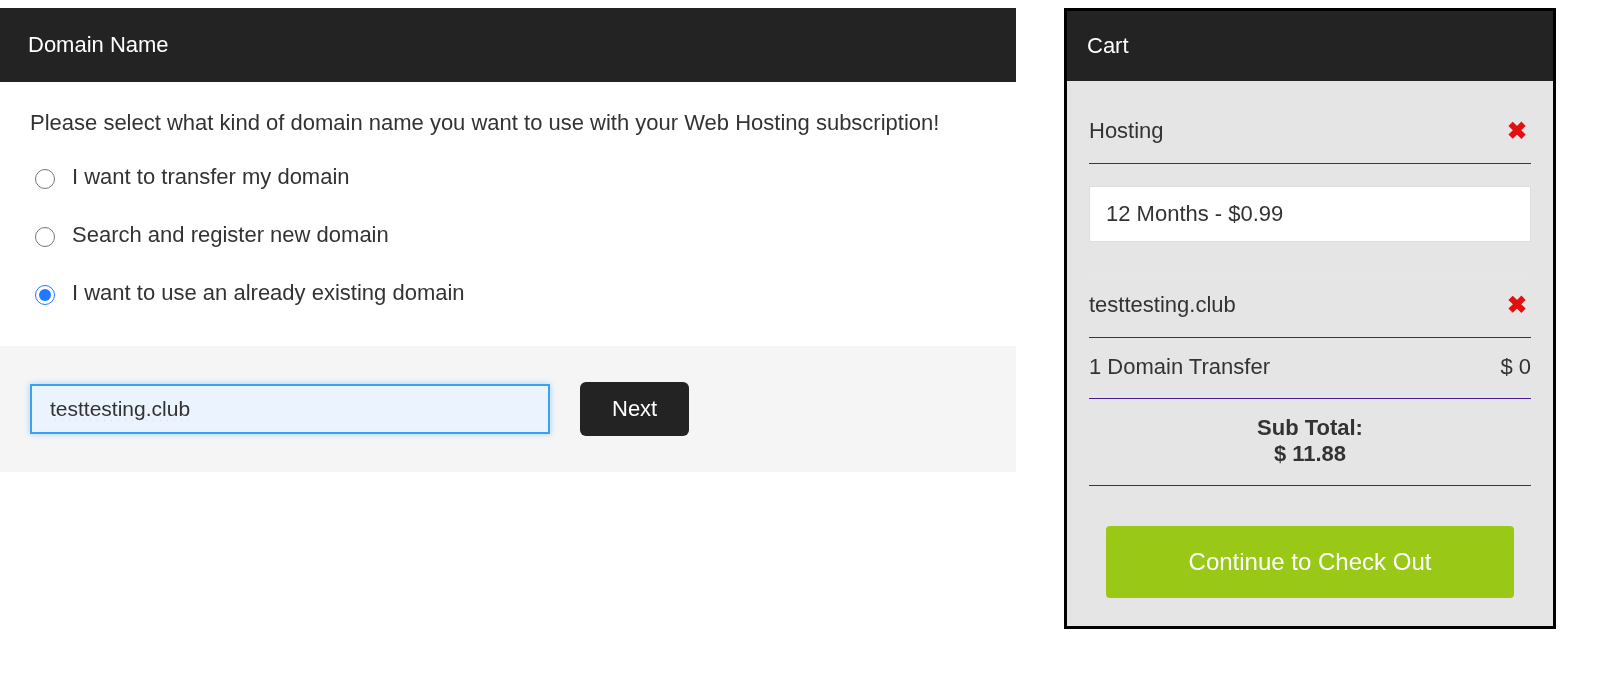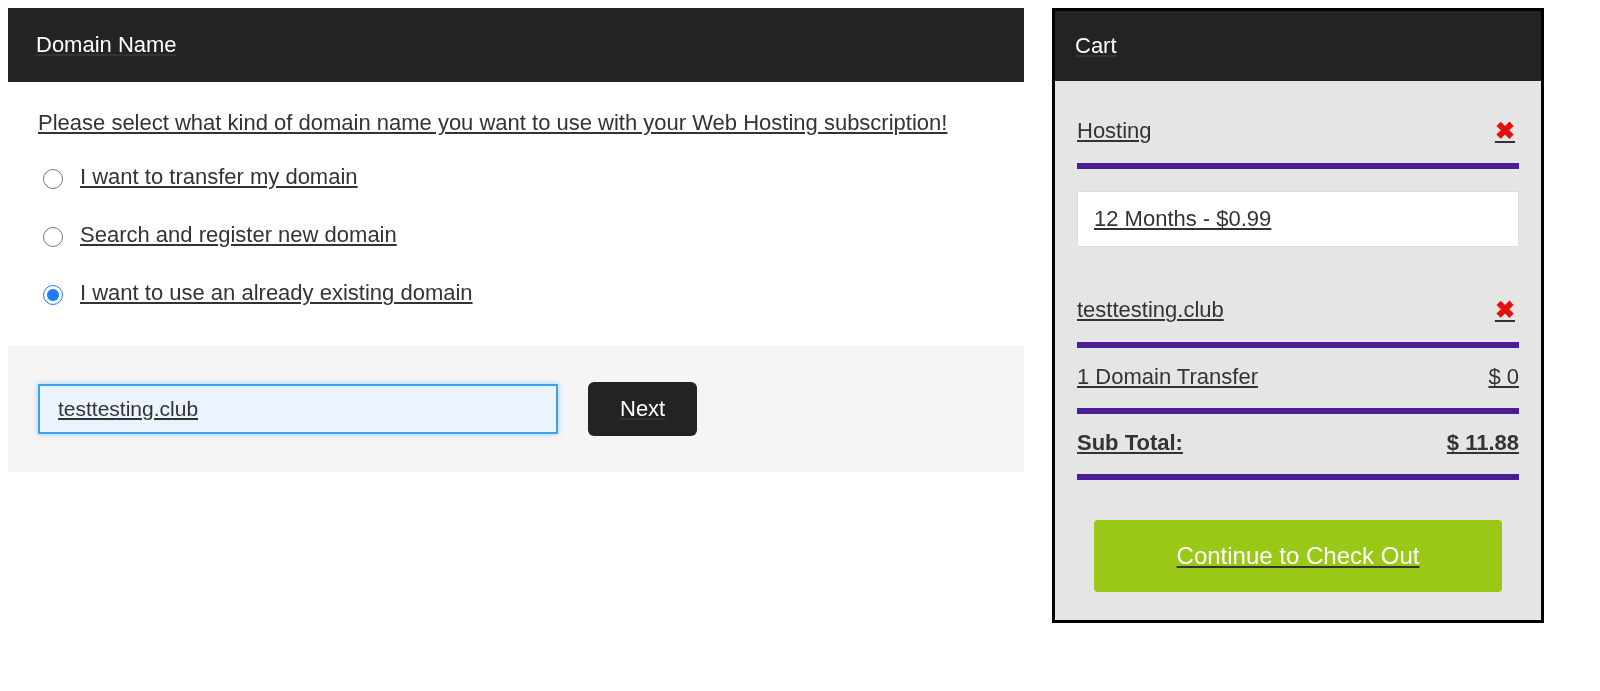--- a/index.html
+++ b/index.html
@@ -8,23 +8,22 @@
     padding: 0;
     font-family: "Helvetica Neue", Helvetica, Arial, sans-serif;
     background: #fff;
     color: #333;
     width: 1600px;
     height: 691px;
     overflow: hidden;
   }
   .wrap {
     display: flex;
-    gap: 28px;
-    padding: 8px 8px 0 8px;
-    text-decoration: underline;
+    gap: 48px;
+    padding: 8px 8px 0 0;
   }
   .left {
     width: 1016px;
   }
   .right {
     width: 492px;
     border: 3px solid #000;
     background: #e5e5e5;
   }
   .panel-header {
@@ -99,23 +98,23 @@
   .cart-body {
     padding: 20px 22px 28px 22px;
   }
   .cart-row {
     display: flex;
     align-items: center;
     justify-content: space-between;
     font-size: 22px;
     color: #333;
     padding: 16px 0 18px 0;
-    border-bottom: 6px solid #4c1d95;
-  }
-  .cart-row.bold { font-weight: 700; }
+    border-bottom: 1px solid #4c1d95;
+  }
+  .cart-row.bold { font-weight: 700; flex-direction: column; }
   .remove-btn {
     color: #e40f0f;
     font-weight: 900;
     font-size: 24px;
     cursor: pointer;
     line-height: 1;
     padding: 2px 4px;
   }
   .select-wrap {
     border-bottom: 1px solid #e6e6e6;

